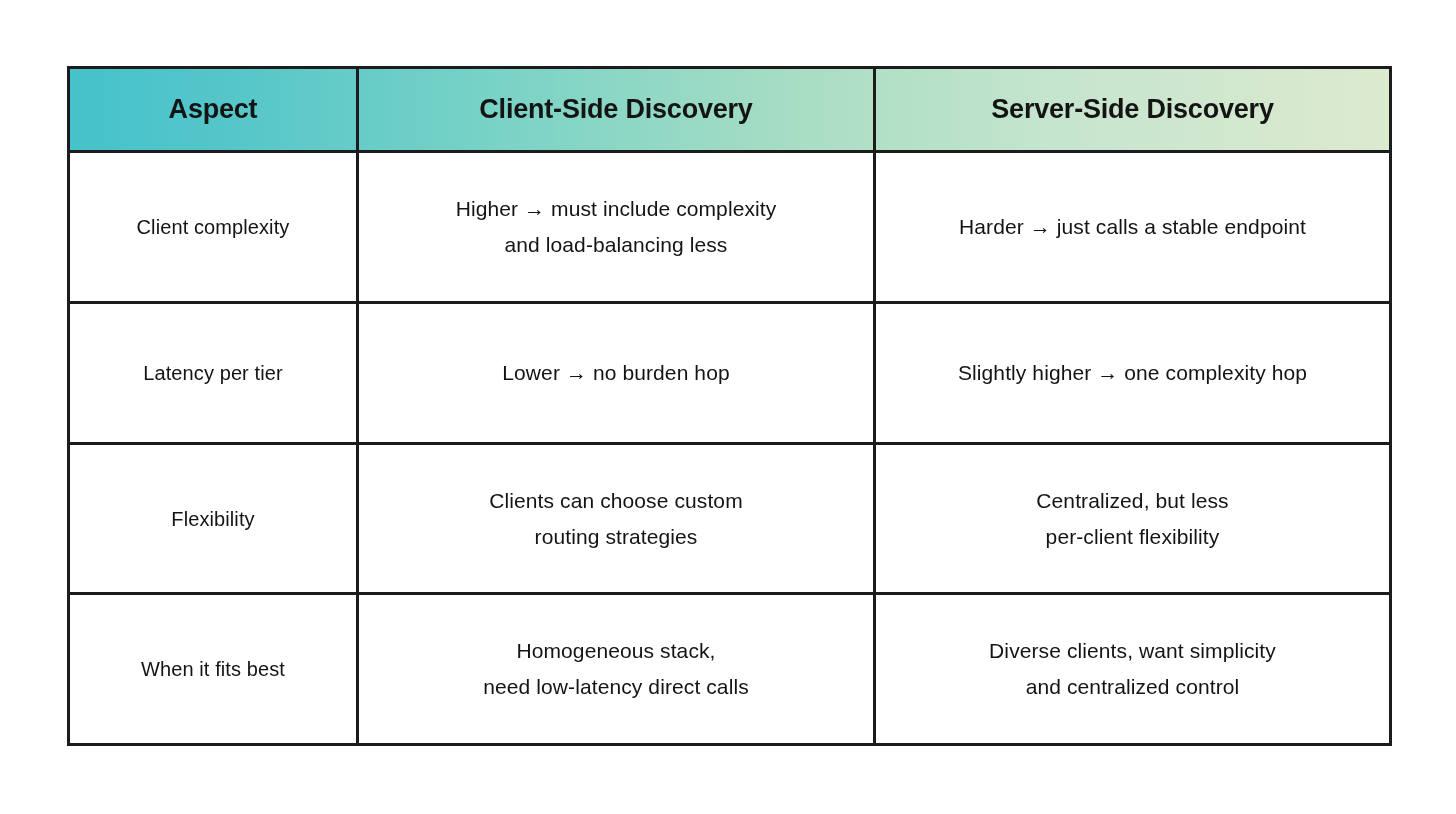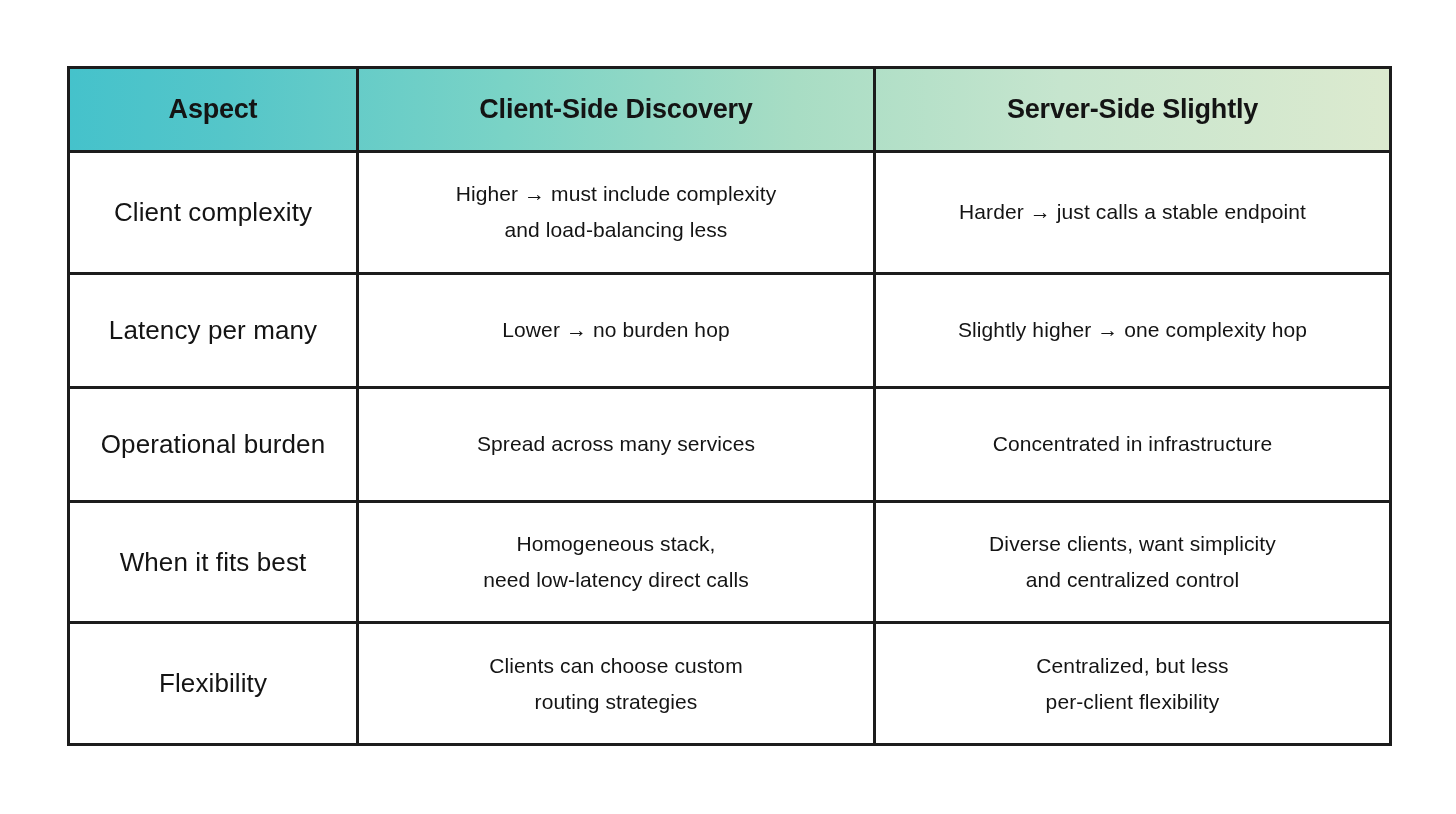--- a/index.html
+++ b/index.html
@@ -76,40 +76,40 @@
 
   .cell-lines {
     display: block;
   }
   .cell-lines .line {
     display: block;
     white-space: nowrap;
   }
 
   td.aspect-cell {
-    font-size: 26px;
+    font-size: 20px;
   }
 </style>
 </head>
 <body>
 
 <div class="page">
 
   <table class="comparison-table">
     <colgroup>
       <col class="col-aspect">
       <col class="col-client">
       <col class="col-server">
     </colgroup>
 
     <thead>
       <tr>
         <th>Aspect</th>
         <th>Client-Side Discovery</th>
-        <th>Server-Side Slightly</th>
+        <th>Server-Side Discovery</th>
       </tr>
     </thead>
 
     <tbody>
 
       <tr>
         <td class="aspect-cell">Client complexity</td>
         <td>
           <span class="cell-lines">
             <span class="line">Higher → must include complexity</span>
@@ -117,76 +117,63 @@
           </span>
         </td>
         <td>
           <span class="cell-lines">
             <span class="line">Harder → just calls a stable endpoint</span>
           </span>
         </td>
       </tr>
 
       <tr>
-        <td class="aspect-cell">Latency per many</td>
+        <td class="aspect-cell">Latency per tier</td>
         <td>
           <span class="cell-lines">
             <span class="line">Lower → no burden hop</span>
           </span>
         </td>
         <td>
           <span class="cell-lines">
             <span class="line">Slightly higher → one complexity hop</span>
           </span>
         </td>
       </tr>
 
 
+
       <tr>
-        <td class="aspect-cell">Operational burden</td>
+        <td class="aspect-cell">Flexibility</td>
         <td>
           <span class="cell-lines">
-            <span class="line">Spread across many services</span>
+            <span class="line">Clients can choose custom</span>
+            <span class="line">routing strategies</span>
           </span>
         </td>
         <td>
           <span class="cell-lines">
-            <span class="line">Concentrated in infrastructure</span>
+            <span class="line">Centralized, but less</span>
+            <span class="line">per-client flexibility</span>
           </span>
         </td>
       </tr>
 
       <tr>
         <td class="aspect-cell">When it fits best</td>
         <td>
           <span class="cell-lines">
             <span class="line">Homogeneous stack,</span>
             <span class="line">need low-latency direct calls</span>
           </span>
         </td>
         <td>
           <span class="cell-lines">
             <span class="line">Diverse clients, want simplicity</span>
             <span class="line">and centralized control</span>
           </span>
         </td>
       </tr>
 
-      <tr>
-        <td class="aspect-cell">Flexibility</td>
-        <td>
-          <span class="cell-lines">
-            <span class="line">Clients can choose custom</span>
-            <span class="line">routing strategies</span>
-          </span>
-        </td>
-        <td>
-          <span class="cell-lines">
-            <span class="line">Centralized, but less</span>
-            <span class="line">per-client flexibility</span>
-          </span>
-        </td>
-      </tr>
-
     </tbody>
   </table>
 
 </div>
 
 </body></html>

